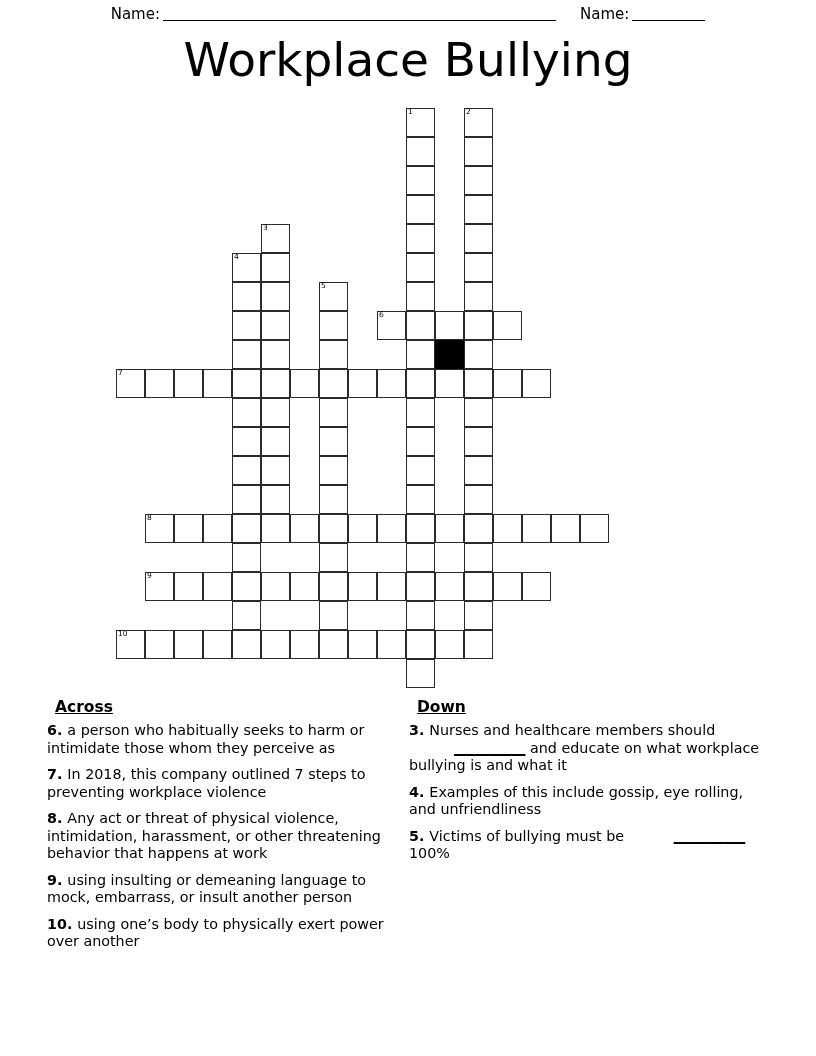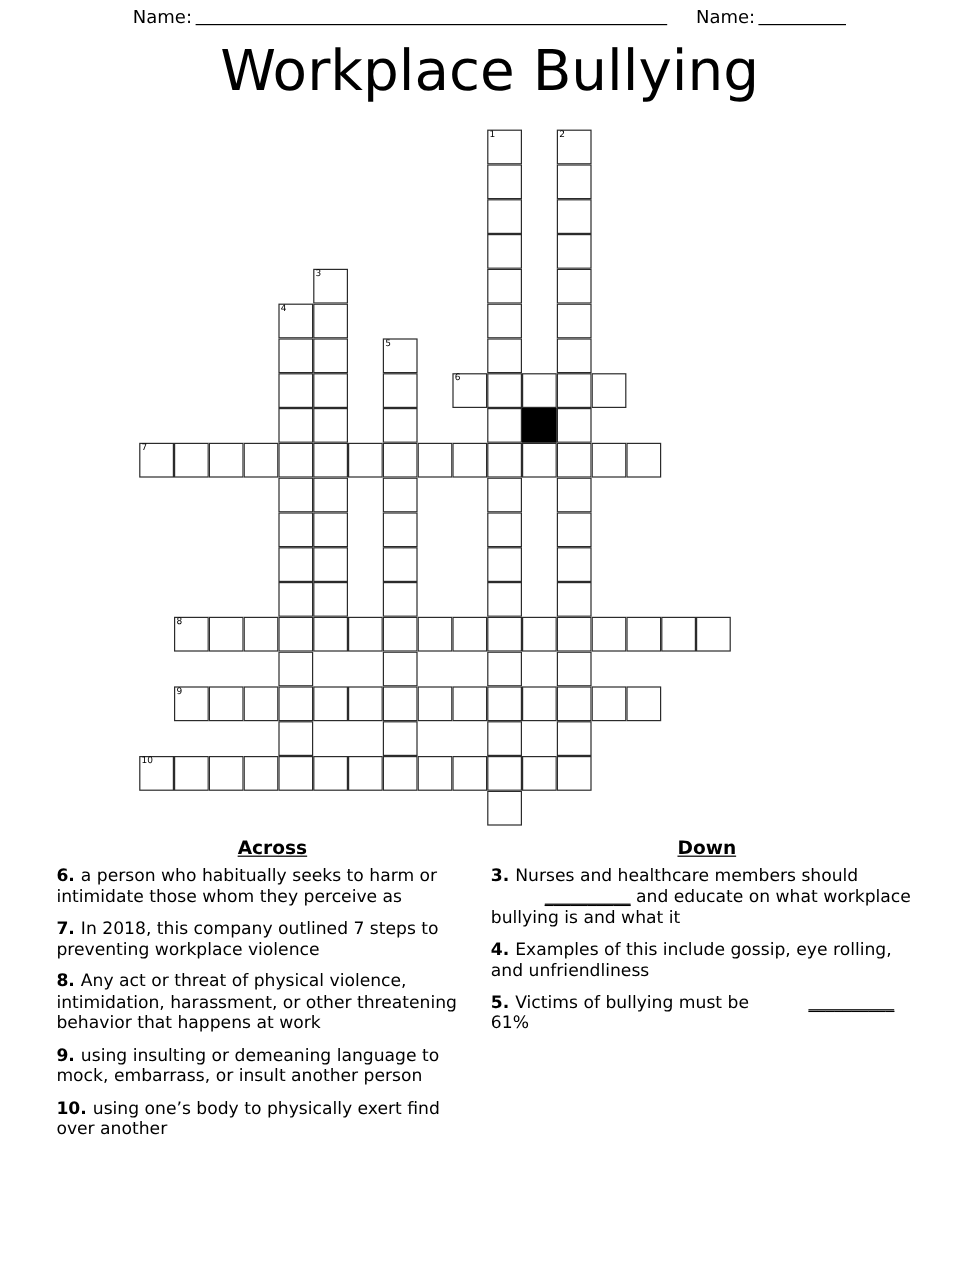--- a/index.html
+++ b/index.html
@@ -101,21 +101,20 @@
   }
   .clue-col.across { left: 47px; }
   .clue-col.down   { left: 409px; }
 
   .clue-heading {
     font-size: 15.5px;
     font-weight: 700;
     text-decoration: underline;
     margin: 0 0 6px 8px;
     line-height: 17px;
-    text-align: center;
   }
   .clue-item {
     font-size: 14.3px;
     line-height: 17.5px;
     margin: 0 0 9px 0;
     text-align: left;
   }
   .clue-item .cnum {
     font-weight: 700;
   }
@@ -284,26 +283,26 @@
 
 <div class="clues">
 
   <div class="clue-col across">
     <div class="clue-heading">Across</div>
     <div id="across-list">
         <p class="clue-item"><span class="cnum">6. </span><span>a person who habitually seeks to harm or intimidate those whom they perceive as</span></p>
         <p class="clue-item"><span class="cnum">7. </span><span>In 2018, this company outlined 7 steps to preventing workplace violence</span></p>
         <p class="clue-item"><span class="cnum">8. </span><span>Any act or threat of physical violence, intimidation, harassment, or other threatening behavior that happens at work</span></p>
         <p class="clue-item"><span class="cnum">9. </span><span>using insulting or demeaning language to mock, embarrass, or insult another person</span></p>
-        <p class="clue-item"><span class="cnum">10. </span><span>using one’s body to physically exert find over another</span></p>
+        <p class="clue-item"><span class="cnum">10. </span><span>using one’s body to physically exert power over another</span></p>
       </div>
   </div>
 
   <div class="clue-col down">
     <div class="clue-heading">Down</div>
     <div id="down-list">
         <p class="clue-item"><span class="cnum">3. </span><span>Nurses and healthcare members should </span><span class="blank-fill">__________</span><span> and educate on what workplace bullying is and what it</span></p>
         <p class="clue-item"><span class="cnum">4. </span><span>Examples of this include gossip, eye rolling, and unfriendliness</span></p>
-        <p class="clue-item"><span class="cnum">5. </span><span>Victims of bullying must be </span><span class="blank-fill">__________</span><span> 61%</span></p>
+        <p class="clue-item"><span class="cnum">5. </span><span>Victims of bullying must be </span><span class="blank-fill">__________</span><span> 100%</span></p>
       </div>
   </div>
 
 </div>
 
 </body></html>

